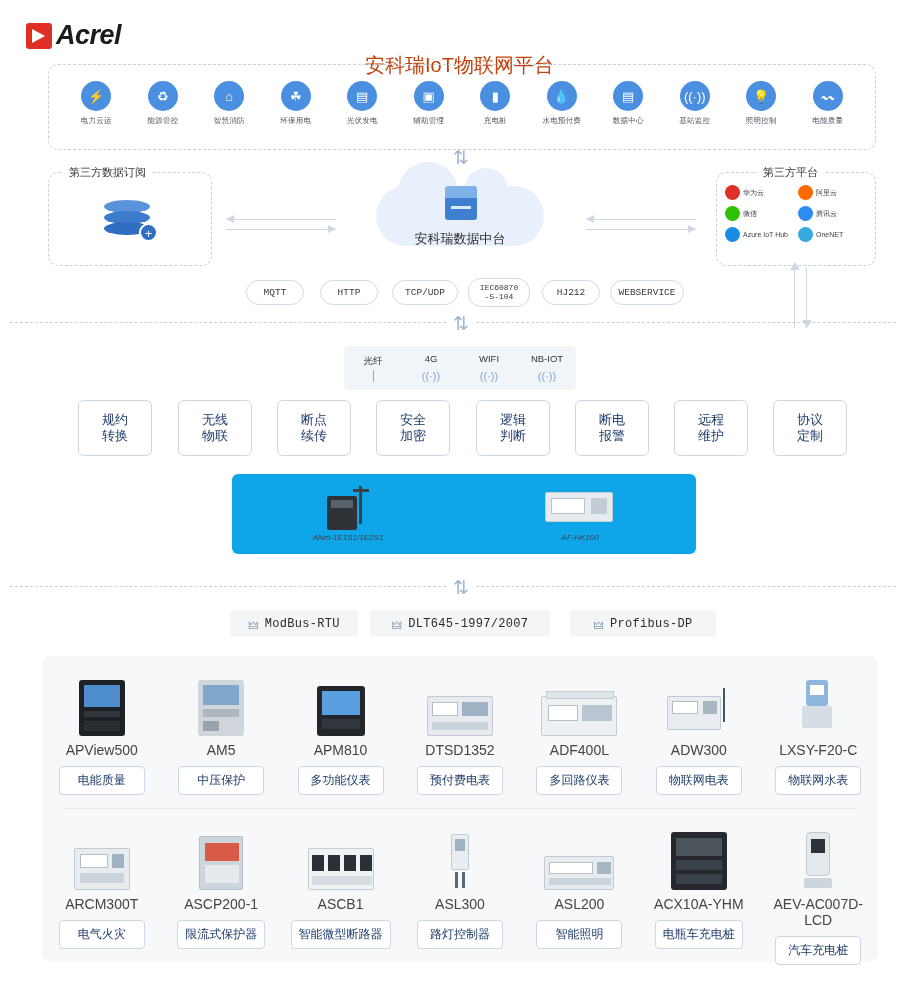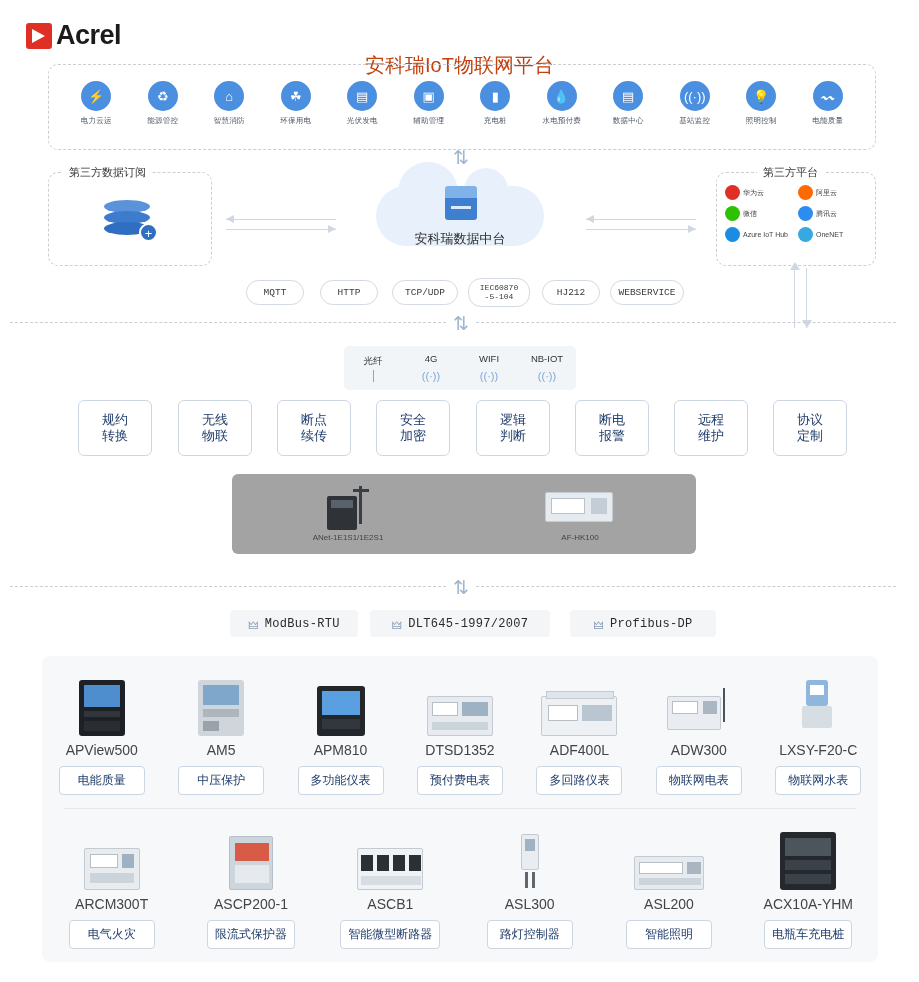--- a/index.html
+++ b/index.html
@@ -33,20 +33,21 @@
     position: absolute;
     left: 6px; top: 6px;
     width: 0; height: 0;
     border-left: 13px solid #ffffff;
     border-top: 7px solid transparent;
     border-bottom: 7px solid transparent;
   }
   .logo-text {
     font-size: 27px;
     font-weight: bold;
+    font-style: italic;
     color: #1b1b1b;
     letter-spacing: -0.5px;
   }
 
   
   .dashbox {
     position: absolute;
     border: 1px dashed #c9ced6;
     border-radius: 10px;
   }
@@ -244,23 +245,23 @@
     text-align: center;
     line-height: 1.25;
     top: 400px;
   }
 
   
   #gw-box {
     position: absolute;
     left: 232px; top: 474px;
     width: 464px; height: 80px;
-    background: #a3a3a3;
+    background: #0ea5e9;
     border-radius: 6px;
-    display: flex; justify-content: space-around; align-items: center;
+    display: flex; justify-content: space-around; align-items: center; font-style: italic;
   }
   .gw-item { text-align: center; width: 140px; }
   .gw-img {
     height: 44px;
     display: flex; align-items: flex-end; justify-content: center;
     margin-bottom: 3px;
   }
   .gw-lb { font-size: 8px; color: #444; }
 
   
@@ -605,20 +606,27 @@
               <div style="position:absolute;left:4px;top:21px;width:62px;height:7px;background:#ccd4db;"></div>
             </div>
           </div><div class="dev-code">ASL200</div><div class="dev-tag">智能照明</div></div>
         <div class="dev-item"><div class="dev-img">
             <div style="width:56px;height:58px;background:#25292e;border-radius:3px;position:relative;">
               <div style="position:absolute;left:5px;top:6px;width:46px;height:18px;background:#4c545c;"></div>
               <div style="position:absolute;left:5px;top:28px;width:46px;height:10px;background:#3a4148;"></div>
               <div style="position:absolute;left:5px;top:42px;width:46px;height:10px;background:#3a4148;"></div>
             </div>
           </div><div class="dev-code">ACX10A-YHM</div><div class="dev-tag">电瓶车充电桩</div></div>
+        <div class="dev-item"><div class="dev-img">
+            <div style="position:relative;width:32px;height:58px;">
+              <div style="position:absolute;left:4px;top:0;width:24px;height:44px;background:#e4e9ee;border:1px solid #c3cad1;border-radius:4px;"></div>
+              <div style="position:absolute;left:9px;top:7px;width:14px;height:14px;background:#2c3238;"></div>
+              <div style="position:absolute;left:2px;top:46px;width:28px;height:10px;background:#cdd5dc;border-radius:2px;"></div>
+            </div>
+          </div><div class="dev-code">AEV-AC007D-LCD</div><div class="dev-tag">汽车充电桩</div></div>
       </div>
   </div>
 
 <div class="cap" style="left: 78px;">规约<br>转换</div>
     <div class="cap" style="left: 178px;">无线<br>物联</div>
     <div class="cap" style="left: 277px;">断点<br>续传</div>
     <div class="cap" style="left: 376px;">安全<br>加密</div>
     <div class="cap" style="left: 476px;">逻辑<br>判断</div>
     <div class="cap" style="left: 575px;">断电<br>报警</div>
     <div class="cap" style="left: 674px;">远程<br>维护</div>

